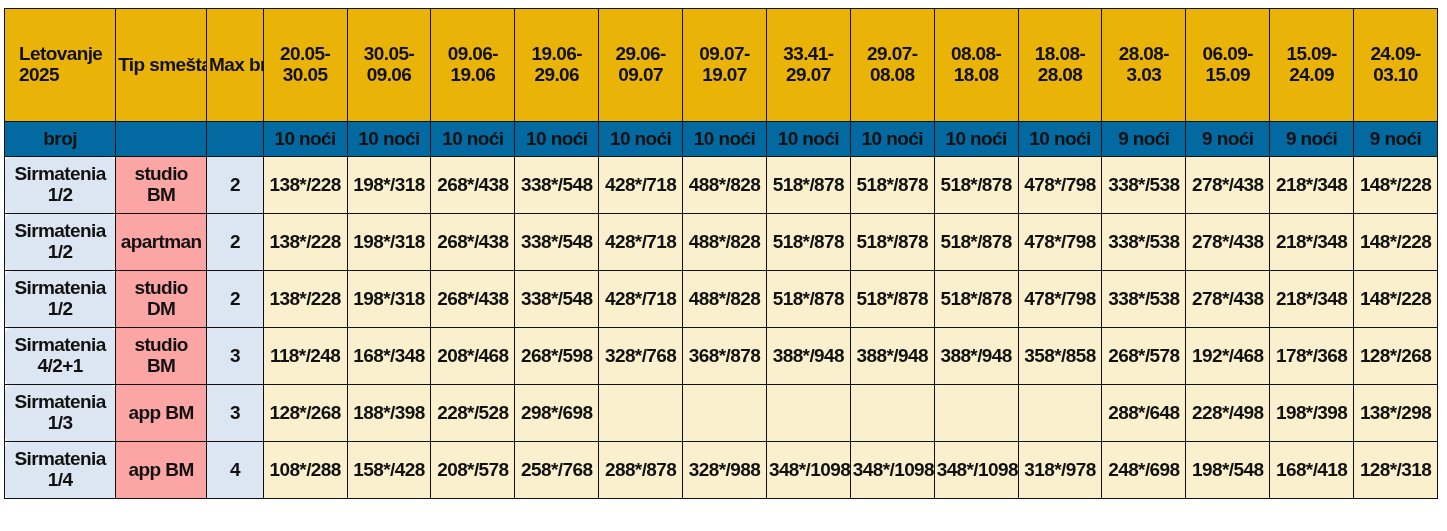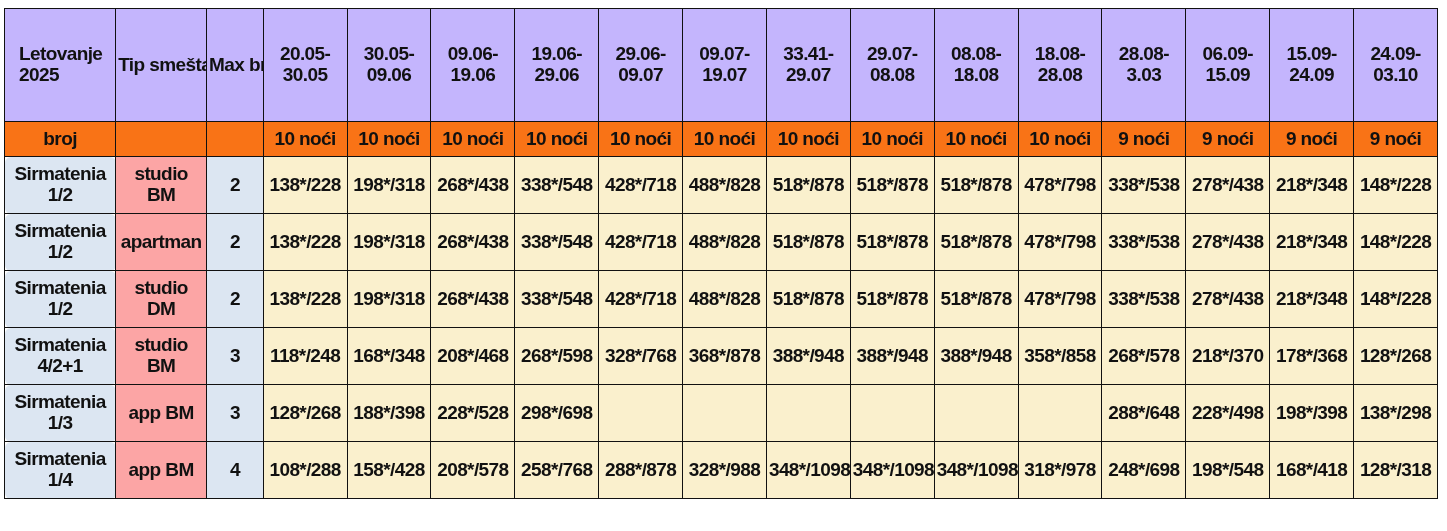--- a/index.html
+++ b/index.html
@@ -40,39 +40,39 @@
     overflow: hidden;
   }
   
   col.c-name   { width: 110px; }
   col.c-type   { width: 90px;  }
   col.c-max    { width: 56px;  }
   col.c-period { width: 83px;  }
 
   
   .hdr-row th {
-    background: #c4b5fd;
+    background: #eab308;
     height: 112px;
     font-size: 20px;
   }
   .hdr-title {
     color: #e02b2b;
     text-align: center;
     font-size: 20px;
     vertical-align: top;
     padding-top: 12px;
   }
   .hdr-title .line { display: block; text-align: left; padding-left: 12px;}
   .hdr-type, .hdr-max { font-size: 20px; }
   .hdr-period { font-size: 20px; }
   .hdr-period .line { display: block; }
 
   
   .broj-row td {
-    background: #f97316;
+    background: #0369a1;
     height: 34px;
     font-size: 19px;
   }
 
   
   .data-row td { height: 56px; }
   .cell-label { background: #dce6f2; font-size: 20px; border-radius: 6px; }
   .cell-label .line { display: block; }
   .cell-type  { background: #fca5a5; font-size: 20px; }
   .cell-type .line { display: block; }
@@ -285,21 +285,21 @@
         <td class="cell-price">168*/348</td>
         <td class="cell-price">208*/468</td>
         <td class="cell-price">268*/598</td>
         <td class="cell-price">328*/768</td>
         <td class="cell-price">368*/878</td>
         <td class="cell-price">388*/948</td>
         <td class="cell-price">388*/948</td>
         <td class="cell-price">388*/948</td>
         <td class="cell-price">358*/858</td>
         <td class="cell-price">268*/578</td>
-        <td class="cell-price">218*/370</td>
+        <td class="cell-price">192*/468</td>
         <td class="cell-price">178*/368</td>
         <td class="cell-price">128*/268</td>
       </tr>
       <tr class="data-row">
         <td class="cell-label">
           <span class="line">Sirmatenia</span>
           <span class="line">1/3</span>
         </td>
         <td class="cell-type">
           <span class="line">app BM</span>

